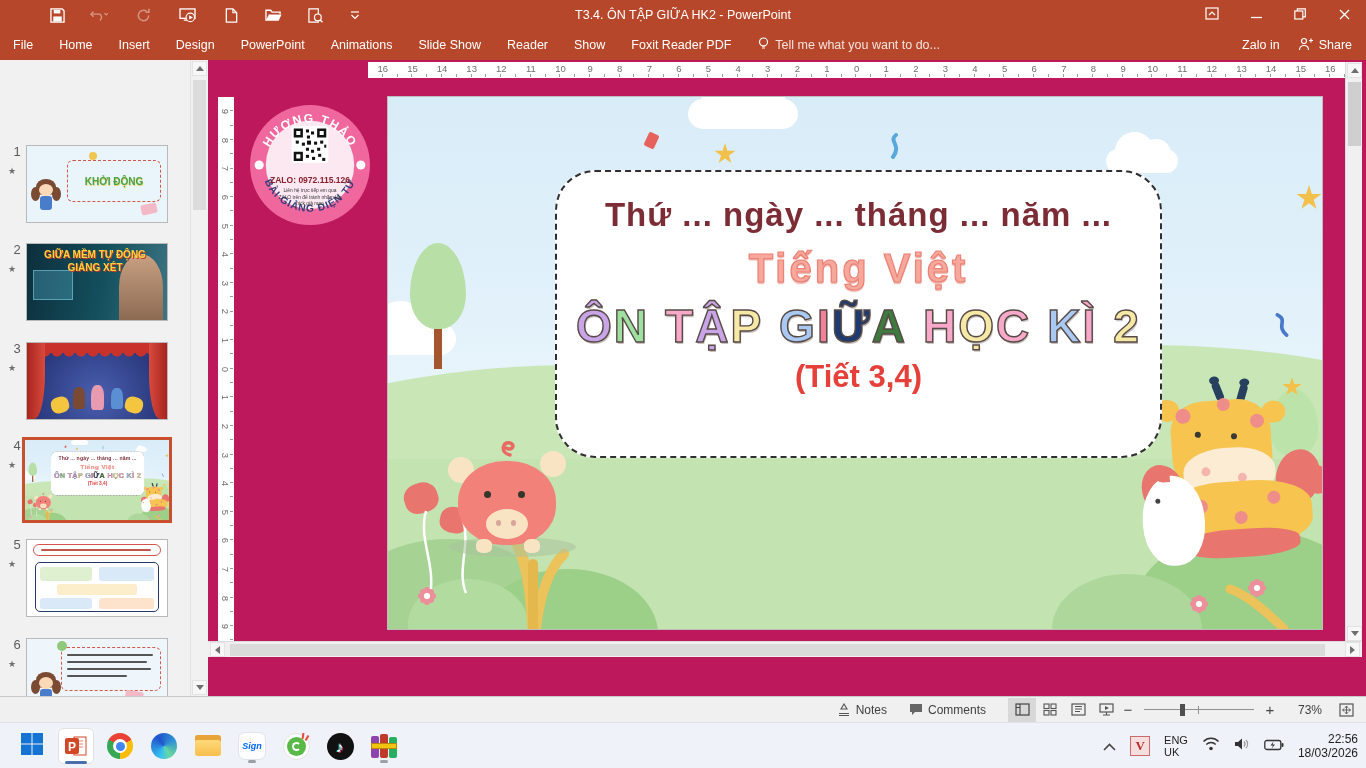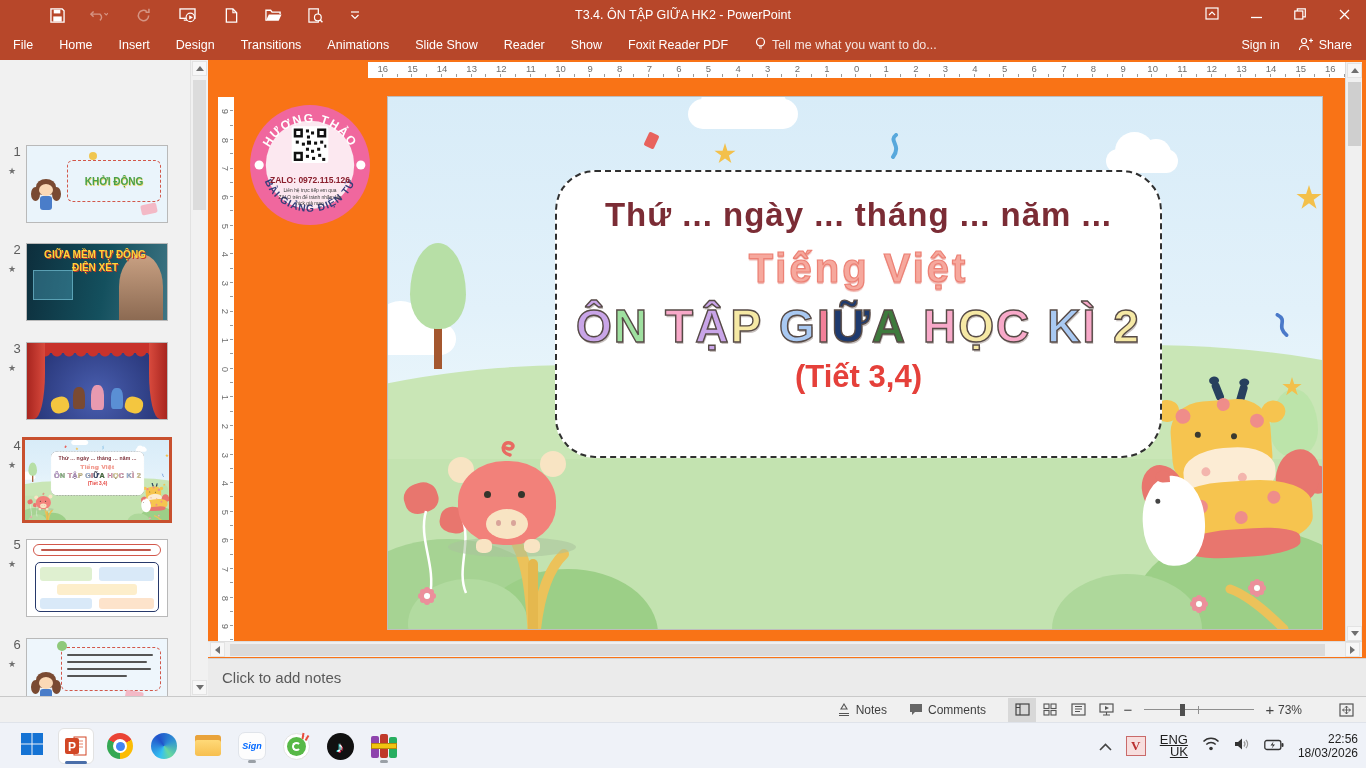--- a/index.html
+++ b/index.html
@@ -1,17 +1,17 @@
 <!DOCTYPE html>
 <html><head>
 <meta charset="utf-8">
 <style>
   * { margin:0; padding:0; box-sizing:border-box; }
   html,body { width:1366px; height:768px; overflow:hidden; font-family:"Liberation Sans","DejaVu Sans",sans-serif; }
-  #app { position:relative; width:1366px; height:768px; background:#f97316; }
+  #app { position:relative; width:1366px; height:768px; background:#be185d; }
   .abs { position:absolute; }
 
   
   #titlebar { position:absolute; left:0; top:0; width:1366px; height:30px; background:#b7472a; display:flex; align-items:center; }
   .qat { position:absolute; top:0; height:30px; display:flex; align-items:center; justify-content:center; width:34px; }
   .qat svg { display:block; }
   .dim { opacity:.42; }
   #win-title { position:absolute; left:0; right:0; top:0; height:30px; display:flex; align-items:center; justify-content:center; color:#fff; font-size:12.5px; pointer-events:none; }
   .winbtn { position:absolute; top:0; width:44px; height:30px; display:flex; align-items:center; justify-content:center; color:#fff; font-size:13px; }
 
@@ -69,21 +69,21 @@
   #zoom-slider .knob { position:absolute; top:6px; left:36px; width:5px; height:12px; background:#4f4f4f; }
   .zpm { font-size:15px; color:#444; width:16px; text-align:center; }
 
   
   #taskbar { position:absolute; left:0; top:722px; width:1366px; height:46px; background:#eff2f8; border-top:1px solid #dfe3ea; }
   .tb-slot { position:absolute; top:5px; width:40px; height:36px; display:flex; align-items:center; justify-content:center; }
   .runner { position:absolute; bottom:1px; left:50%; transform:translateX(-50%); width:8px; height:3px; border-radius:2px; background:#9aa0a6; }
   .ppt-tile { width:36px; height:36px; background:#fff; border:1px solid #e2e2e2; border-radius:6px; display:flex; align-items:center; justify-content:center; }
   .ppt-runner { position:absolute; bottom:0px; left:50%; transform:translateX(-50%); width:22px; height:3px; border-radius:2px; background:#4a6ea9; }
   #tray { position:absolute; right:8px; top:0; height:46px; display:flex; align-items:center; gap:14px; color:#1f1f1f; }
-  .lang2 { font-size:13px; line-height:12px; text-align:right;text-decoration:underline; }
+  .lang2 { font-size:11px; line-height:12px; text-align:left; }
   #clock { text-align:right; font-size:12px; line-height:14px; }
 
   
   .scene { position:relative; width:934px; height:532px; overflow:hidden;
      background:linear-gradient(180deg,#d8ecf8 0%,#e2f1fa 40%,#eaf6fb 60%); }
   .cloud { position:absolute; background:#fff; border-radius:40px; }
   .cloud::before, .cloud::after { content:""; position:absolute; background:#fff; border-radius:50%; }
   .cloud::before { width:55%; height:160%; left:12%; top:-70%; }
   .cloud::after { width:42%; height:120%; right:10%; top:-40%; }
   .hill { position:absolute; background:#c9e6b6; border-radius:50%; }
@@ -238,38 +238,38 @@
             <path d="M1 1 L10 10 M10 1 L1 10" stroke="#fff" stroke-width="1.3"></path>
           </svg></span>
     </div>
   </div>
 
   <div id="ribbonbar">
     <div class="rtab">File</div>
     <div class="rtab">Home</div>
     <div class="rtab">Insert</div>
     <div class="rtab">Design</div>
-    <div class="rtab">Transitions</div>
+    <div class="rtab">PowerPoint</div>
     <div class="rtab">Animations</div>
     <div class="rtab">Slide Show</div>
     <div class="rtab">Reader</div>
     <div class="rtab">Show</div>
     <div class="rtab">Foxit Reader PDF</div>
     <div id="tellme">
       <span>
         <svg width="11" height="14" viewBox="0 0 11 14">
             <circle cx="5.5" cy="5" r="4" fill="none" stroke="#fff" stroke-width="1.2"></circle>
             <path d="M4 9 h3 M4 11 h3" stroke="#fff" stroke-width="1.1"></path>
           </svg>
       </span>
       <span>Tell me what you want to do...</span>
     </div>
     <div id="ribbon-right">
       <div class="rr-item">
-        <span>Sign in</span>
+        <span>Zalo in</span>
       </div>
       <div class="rr-item">
         <span>
           <svg width="15" height="14" viewBox="0 0 15 14">
               <circle cx="6" cy="4" r="2.5" fill="none" stroke="#fff" stroke-width="1.2"></circle>
               <path d="M1.5 13 c0-3 2-4.5 4.5-4.5 s4.5 1.5 4.5 4.5" fill="none" stroke="#fff" stroke-width="1.2"></path>
               <path d="M11 3.5 h4 M13 1.5 v4" stroke="#fff" stroke-width="1.2"></path>
             </svg>
         </span>
         <span>Share</span>
@@ -299,21 +299,21 @@
     </div>
 
     <div class="thumb-num" style="top:182px">2</div>
     <div class="thumb-star" style="top:204px">★</div>
     <div class="thumb" style="top:183px;background:#111">
       <div class="mini" style="background:linear-gradient(100deg,#0d2e3c 0%,#14505e 55%,#3e7584 100%)">
         <div style="position:absolute;right:4px;top:10px;width:44px;height:66px;background:linear-gradient(180deg,#c9a183,#8c6a52);border-radius:50% 50% 0 0"></div>
         <div style="position:absolute;left:6px;top:26px;width:40px;height:30px;background:rgba(90,180,210,.35);border:1px solid rgba(140,220,240,.5)"></div>
         <div style="position:absolute;left:4px;top:4px;width:128px;text-align:center;font-size:10px;font-weight:bold;color:#ffd43a;text-shadow:1px 1px 0 #c0392b;line-height:13px">
           <div>GIỮA MỀM TỰ ĐỘNG</div>
-          <div>ĐIỆN XÉT</div>
+          <div>GIẢNG XÉT</div>
         </div>
       </div>
     </div>
 
     <div class="thumb-num" style="top:281px">3</div>
     <div class="thumb-star" style="top:303px">★</div>
     <div class="thumb" style="top:282px">
       <div class="mini" style="background:radial-gradient(circle at 50% 70%,#4a5fb0 0%,#2b3a7e 70%)">
         <div style="position:absolute;left:0;top:0;width:100%;height:10px;background:#c8322b"></div>
         <div style="position:absolute;left:0;top:8px;width:100%;height:6px;background:radial-gradient(circle 6px at 6px 0,#c8322b 5px,transparent 6px);background-size:12px 6px"></div>
@@ -728,23 +728,20 @@
   <div id="hscroll">
     <div class="sbtn" style="left:2px;top:0px">
         <div class="tri-lf"></div>
       </div>
     <div id="hthumb"></div>
     <div class="sbtn" style="right:2px;top:0px;left:auto">
         <div class="tri-rt"></div>
       </div>
   </div>
 
-  <div id="notes-pane">
-    <span>Click to add notes</span>
-  </div>
 
   <div id="statusbar">
     <div class="sb-right">
       <div class="sb-group">
         <svg width="14" height="13" viewBox="0 0 14 13">
             <path d="M2 10.5 h10 M2 12.5 h10" stroke="#555" stroke-width="1.1"></path>
             <path d="M7 1 L10 6 H4 z" fill="none" stroke="#555" stroke-width="1.1"></path>
           </svg>
         <span>Notes</span>
       </div>
@@ -781,21 +778,21 @@
             <path d="M6 3 l4 2 -4 2 z" fill="#555"></path>
           </svg>
       </div>
       <div class="zpm">−</div>
       <div id="zoom-slider">
         <div class="line"></div>
           <div class="mid"></div>
           <div class="knob"></div>
       </div>
       <div class="zpm">+</div>
-      <div style="width:44px;margin-right:10px">73%</div>
+      <div style="width:44px;text-align:right;margin-right:10px">73%</div>
       <div class="viewbtn">
         <svg width="15" height="14" viewBox="0 0 15 14">
             <rect x="1" y="1" width="13" height="12" fill="none" stroke="#555" stroke-width="1.2"></rect>
             <path d="M7.5 3 v8 M3.5 7 h8 M7.5 3 l-1.5 1.8 M7.5 3 l1.5 1.8 M7.5 11 l-1.5 -1.8 M7.5 11 l1.5 -1.8 M3.5 7 l1.8 -1.5 M3.5 7 l1.8 1.5 M11.5 7 l-1.8 -1.5 M11.5 7 l-1.8 1.5" stroke="#555" stroke-width="0.9" fill="none"></path>
           </svg>
       </div>
     </div>
   </div>
 
   <div id="taskbar">

